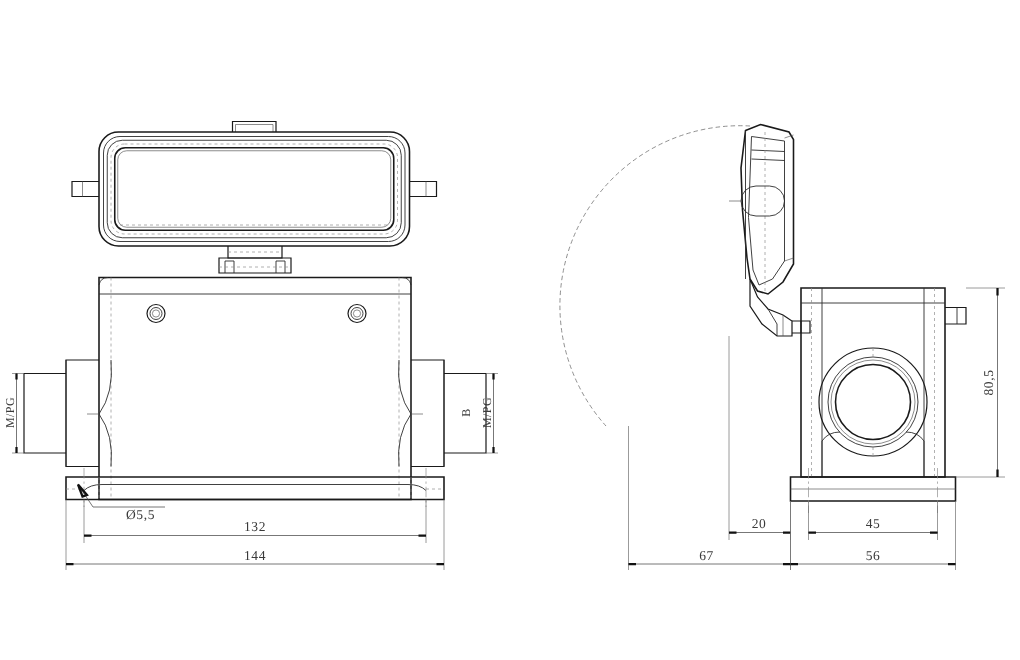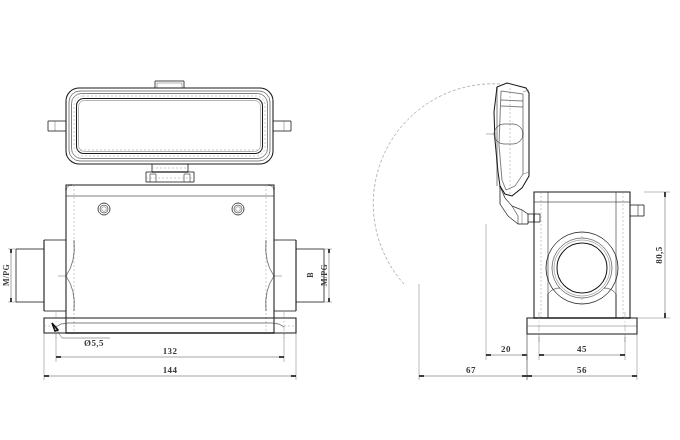--- a/index.html
+++ b/index.html
@@ -9,21 +9,20 @@
   }
   body {
     font-family: "Liberation Serif", serif;
   }
   #drawing-canvas {
     position: relative;
     width: 680px;
     height: 440px;
     background: #84cc16;
     overflow: hidden;
-    font-weight: bold;
   }
   svg.cad {
     display: block;
     width: 680px;
     height: 440px;
   }
   .ln { fill: none; stroke: #1a1a1a; stroke-width: 0.8; }
   .ln-thin { fill: none; stroke: #2b2b2b; stroke-width: 0.6; }
   .ln-hair { fill: none; stroke: #555; stroke-width: 0.45; }
   .ln-bold { fill: none; stroke: #111; stroke-width: 1.5; }

